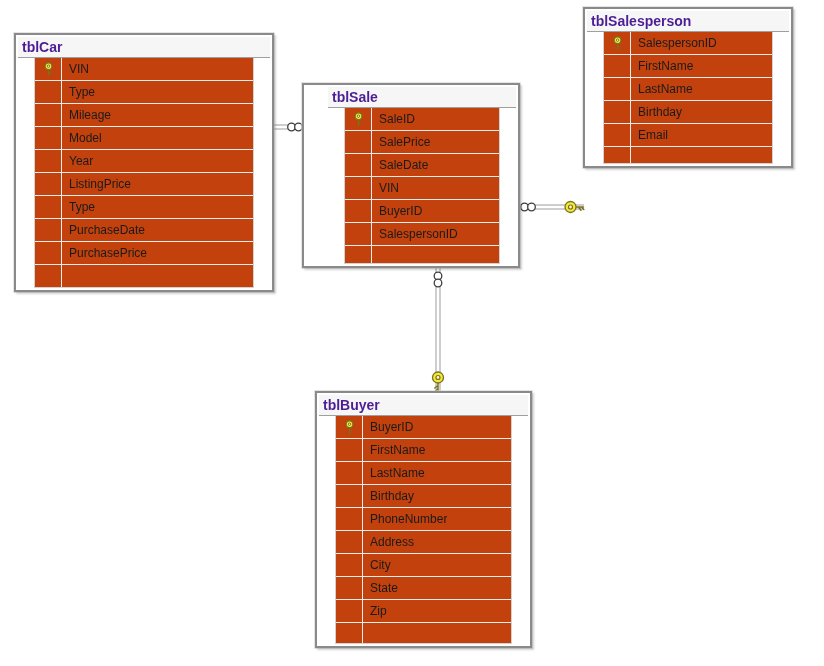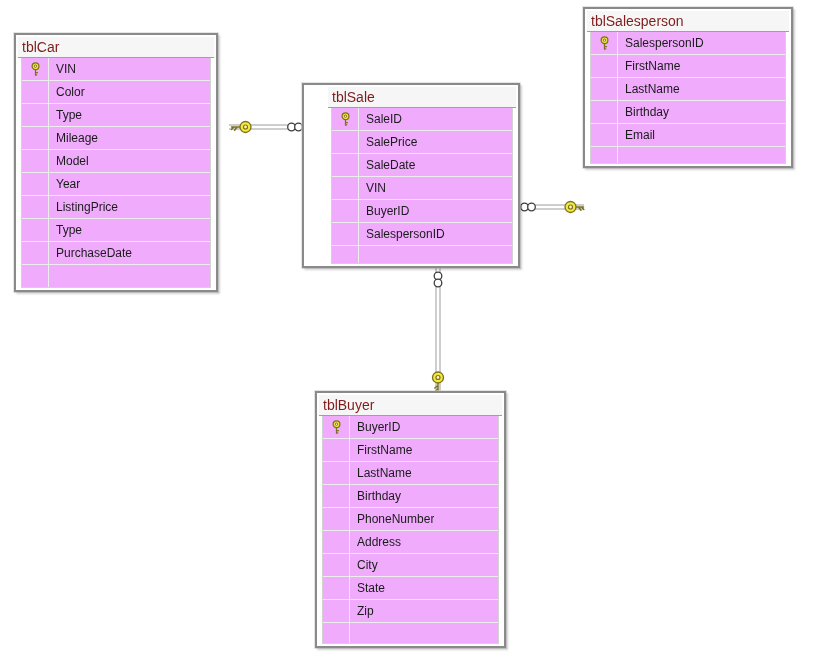--- a/index.html
+++ b/index.html
@@ -23,44 +23,44 @@
   }
   #canvas{position:absolute;inset:0;}
   svg.connector-layer{position:absolute;left:0;top:0;z-index:1;}
   .table-node{
     position:absolute;z-index:2;box-sizing:border-box;
     background:#fff;border:2px solid var(--frame);padding:2px;
     box-shadow:2px 2px 2px rgba(0,0,0,0.18), 0 0 0 1px rgba(210,210,210,0.6);
   }
   .tbl-header{
     height:20px;line-height:20px;padding:0 4px;
-    font-size:14px;font-weight:normal;color:#7f1d1d;
+    font-size:14px;font-weight:bold;color:#4c1d95;
     background:var(--header-bg);
     border-bottom:1px solid var(--header-sep);
     cursor:default;white-space:nowrap;overflow:hidden;
   }
   .tbl-grid{
-    margin:0 3px;border:1px solid var(--grid-border);border-top:none;
-    background:#f0abfc;
+    margin:0 16px;border:1px solid var(--grid-border);border-top:none;
+    background:#c2410c;
   }
   .row{display:flex;height:22px;border-bottom:1px solid var(--row-divider);}
   .icon-cell{
     width:26px;flex:0 0 26px;border-right:1px solid var(--row-divider);
     display:flex;align-items:center;justify-content:center;
   }
   .col-name{
     font-size:12px;color:var(--text);line-height:22px;padding-left:7px;
     white-space:nowrap;overflow:hidden;
   }
   .filler{border-bottom:none;}
   
-  #tbl-car{left:14px;top:33px;width:204px;}
+  #tbl-car{left:14px;top:33px;width:260px;}
   #tbl-sale{left:302px;top:83px;width:218px;padding-left:24px;}
   #tbl-salesperson{left:583px;top:7px;width:210px;}
-  #tbl-buyer{left:315px;top:391px;width:191px;}
+  #tbl-buyer{left:315px;top:391px;width:217px;}
   #tbl-car .filler{height:22px;}
   #tbl-sale .filler{height:17px;}
   #tbl-salesperson .filler{height:16px;}
   #tbl-buyer .filler{height:20px;}
   
   .tube-outer{stroke:var(--tube);stroke-width:5;fill:none;}
   .tube-inner{stroke:#ffffff;stroke-width:3;fill:none;}
   .key-head{fill:var(--key-fill);stroke:var(--key-stroke);stroke-width:1.3;}
   .key-hole{fill:#fdf8c9;stroke:var(--key-stroke);stroke-width:1.2;}
   .key-stem{stroke:var(--key-stroke);stroke-width:1.5;fill:none;stroke-linecap:round;}
@@ -124,24 +124,20 @@
             <svg width="11" height="15" viewBox="0 0 11 15">
               <circle cx="5.5" cy="4.2" r="3.4" fill="var(--key-fill)" stroke="var(--key-stroke)" stroke-width="1.2"></circle>
               <circle cx="5.5" cy="4.2" r="1.2" fill="#fdf8c9" stroke="var(--key-stroke)" stroke-width="1"></circle>
               <path d="M5.5 7.6 V13.8 M5.5 10.6 H7.9 M5.5 12.8 H7.2" stroke="var(--key-stroke)" stroke-width="1.2" fill="none"></path>
             </svg>
           </span>
           <span class="col-name">VIN</span>
         </div>
         <div class="row">
           <span class="icon-cell"></span>
-          <span class="col-name">Color</span>
-        </div>
-        <div class="row">
-          <span class="icon-cell"></span>
           <span class="col-name">Type</span>
         </div>
         <div class="row">
           <span class="icon-cell"></span>
           <span class="col-name">Mileage</span>
         </div>
         <div class="row">
           <span class="icon-cell"></span>
           <span class="col-name">Model</span>
         </div>
@@ -153,20 +149,24 @@
           <span class="icon-cell"></span>
           <span class="col-name">ListingPrice</span>
         </div>
         <div class="row">
           <span class="icon-cell"></span>
           <span class="col-name">Type</span>
         </div>
         <div class="row">
           <span class="icon-cell"></span>
           <span class="col-name">PurchaseDate</span>
+        </div>
+        <div class="row">
+          <span class="icon-cell"></span>
+          <span class="col-name">PurchasePrice</span>
         </div>
         <div class="row filler">
           <span class="icon-cell"></span>
         </div>
       </div>
   </div>
 
   <div class="table-node" id="tbl-sale">
     <div class="tbl-header">tblSale</div>
     <div class="tbl-grid">

